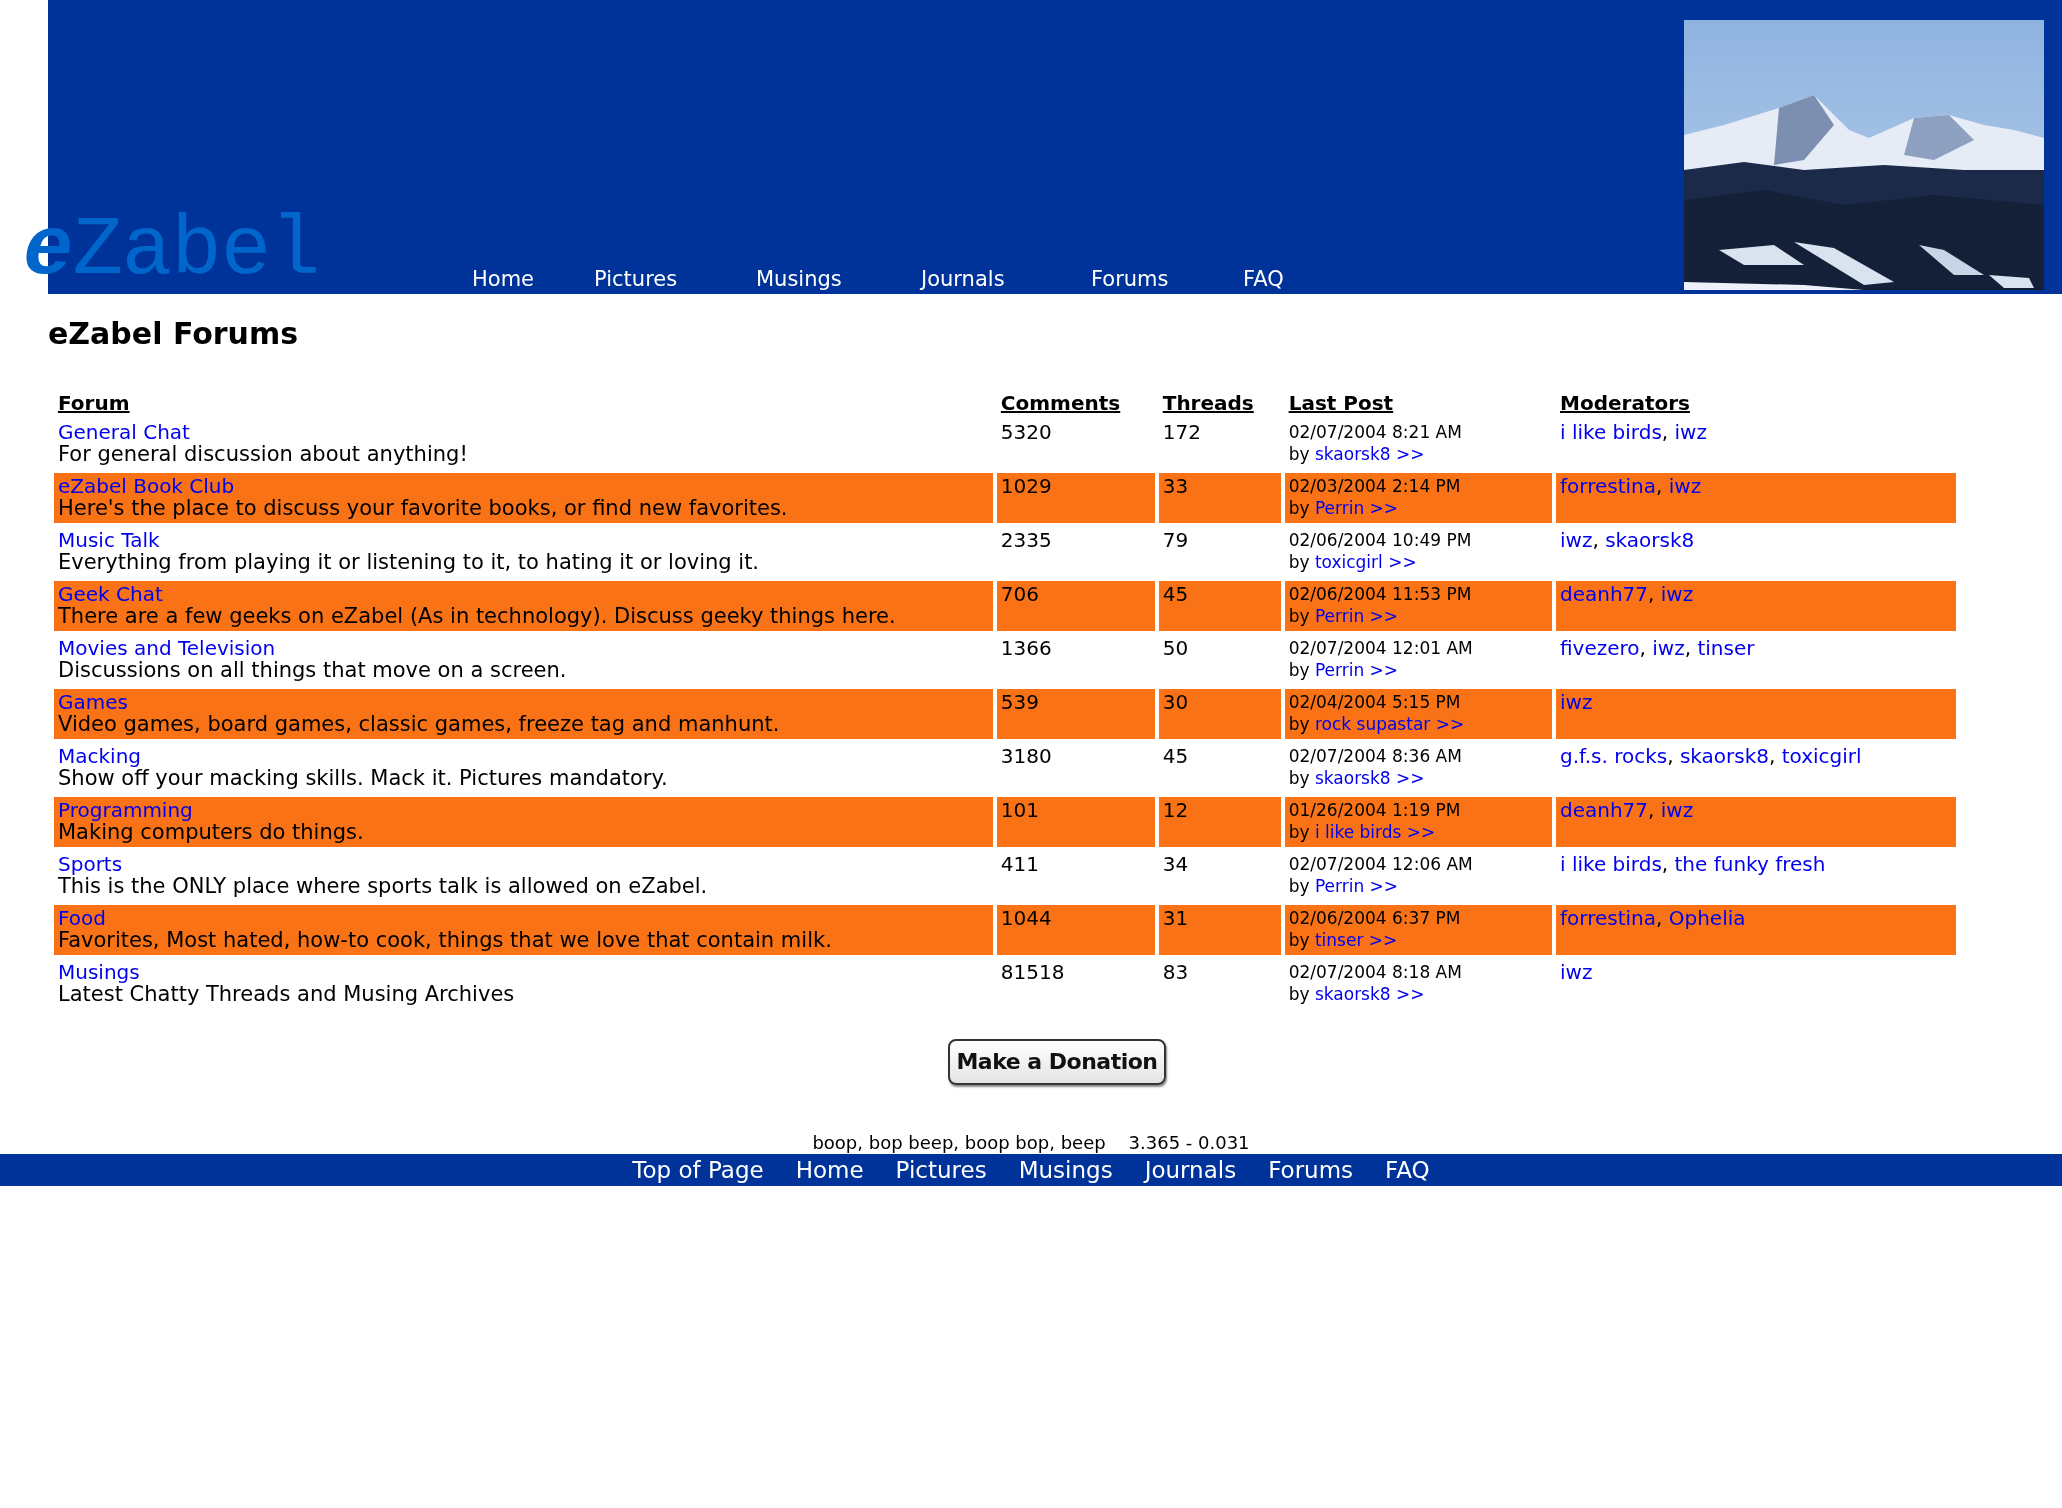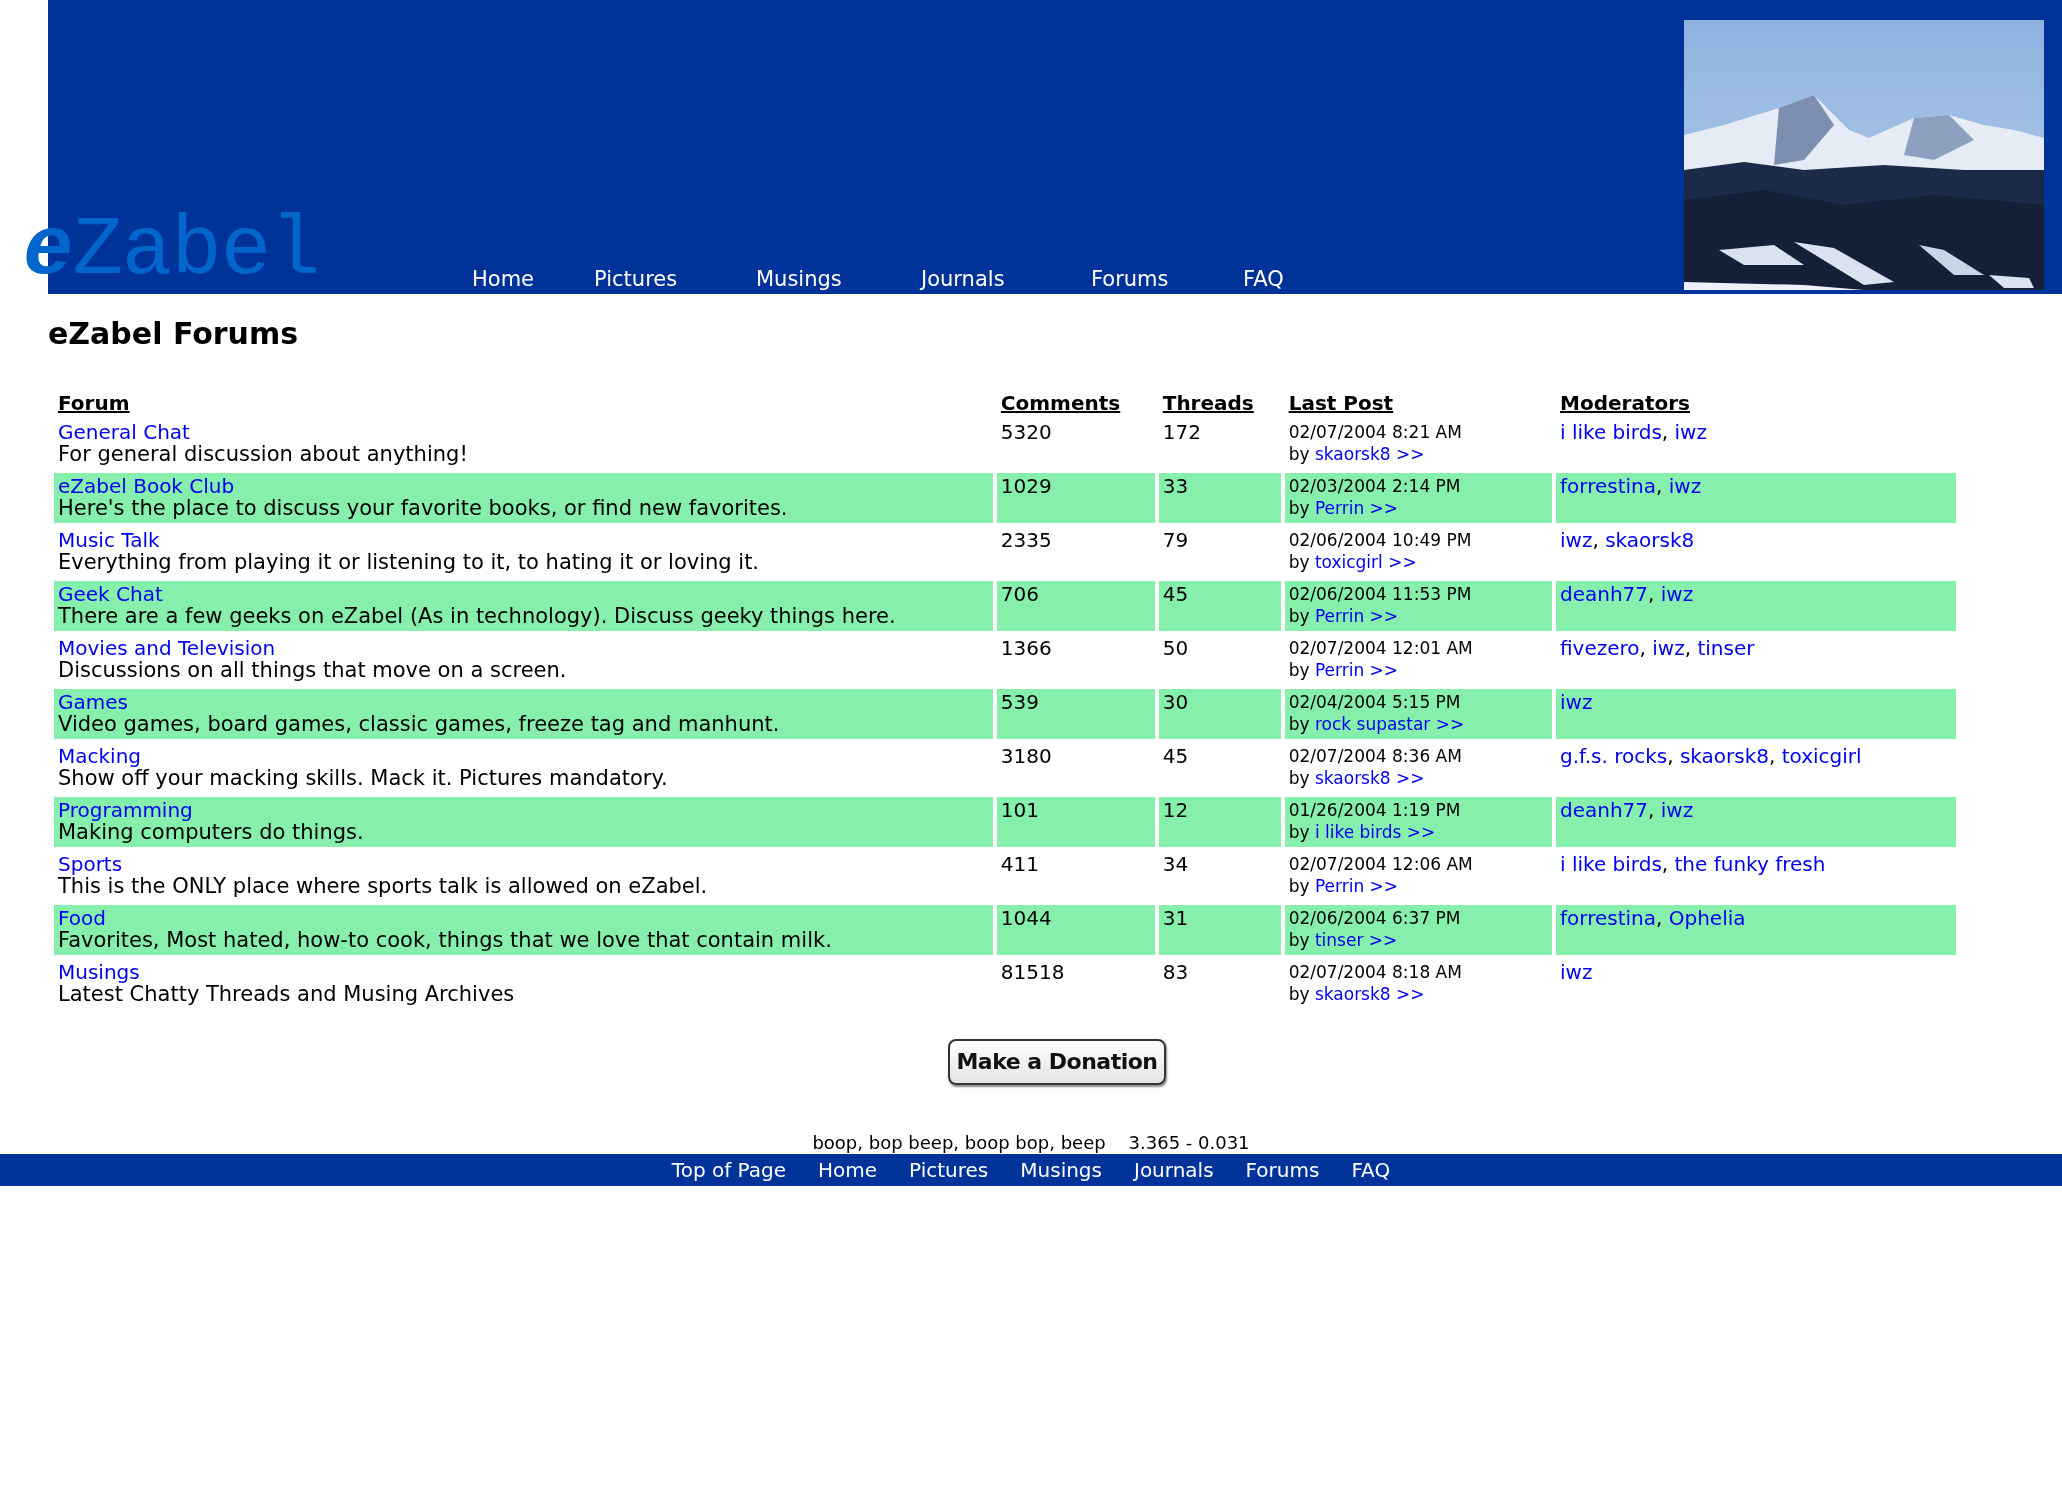--- a/index.html
+++ b/index.html
@@ -9,35 +9,35 @@
   .blue-block { position:absolute; left:48px; top:0; width:2014px; height:294px; background:#003399; }
   .logo { position:absolute; left:0; top:208px; height:86px; font-family:Liberation Mono, monospace; font-size:84px; line-height:86px; color:#0066cc; letter-spacing:-1px;padding-left:23px; }
   .logo .e { font-style:italic; font-weight:bold; }
   .nav { position:absolute; top:265px; height:28px; left:0; width:1300px; }
   .nav a { position:absolute; color:#ffffff; font-size:21px; line-height:28px; white-space:nowrap; }
   .mountain { position:absolute; left:1684px; top:20px; width:360px; height:270px; overflow:hidden; background:#7fa6d6; }
   .page-title { position:absolute; left:48px; top:314px; font-size:30px; font-weight:bold; line-height:40px; margin:0; }
   table.forums { position:absolute; left:50px; top:385px; width:1910px; border-collapse:separate; border-spacing:4px; }
   table.forums th { text-align:left; font-size:20px; font-weight:bold; text-decoration:underline; padding:0 4px; height:26px; vertical-align:bottom; }
   table.forums td { vertical-align:top; padding:2px 4px 3px 4px; height:45px; font-size:20px; line-height:22px; }
-  table.forums tr.shade td { background:#86efac; }
+  table.forums tr.shade td { background:#f97316; }
   .fname { font-size:20px; line-height:22px; }
   .fdesc { font-size:21px; line-height:22px; }
   .lp-date { font-size:17px; line-height:22px; }
   .lp-by { font-size:17px; line-height:22px; }
   .mods { font-size:20px; line-height:22px; }
   .col-forum { width:934px; }
   .col-comments { width:150px; }
   .col-threads { width:114px;margin-top:43px; }
   .col-last { width:260px; }
   .col-mods { width:393px; }
   .donate { position:absolute; left:948px; top:1039px; width:214px; height:42px; border:2px solid #333; border-radius:8px; background:linear-gradient(#ffffff,#e4e4e4); box-shadow:1px 2px 2px #888; font-weight:bold; font-size:22px; line-height:42px; text-align:center; color:#111; font-family:"DejaVu Sans", sans-serif; letter-spacing:-0.5px; }
   .tagline { position:absolute; left:0; width:2062px; top:1132px; text-align:center; font-size:18px; line-height:22px; white-space:pre; }
   .footer-bar { position:absolute; left:0; top:1154px; width:2062px; height:32px; background:#003399; text-align:center; }
-  .footer-bar a { color:#ffffff; font-size:20px; line-height:32px; margin:0 16px; }
+  .footer-bar a { color:#ffffff; font-size:23px; line-height:32px; margin:0 16px; }
 </style>
 </head>
 <body>
 
 <div class="topbar">
   <div class="blue-block"></div>
   <div class="logo">
     <span class="e">e</span><span>Zabel</span>
   </div>
   <div class="nav">

